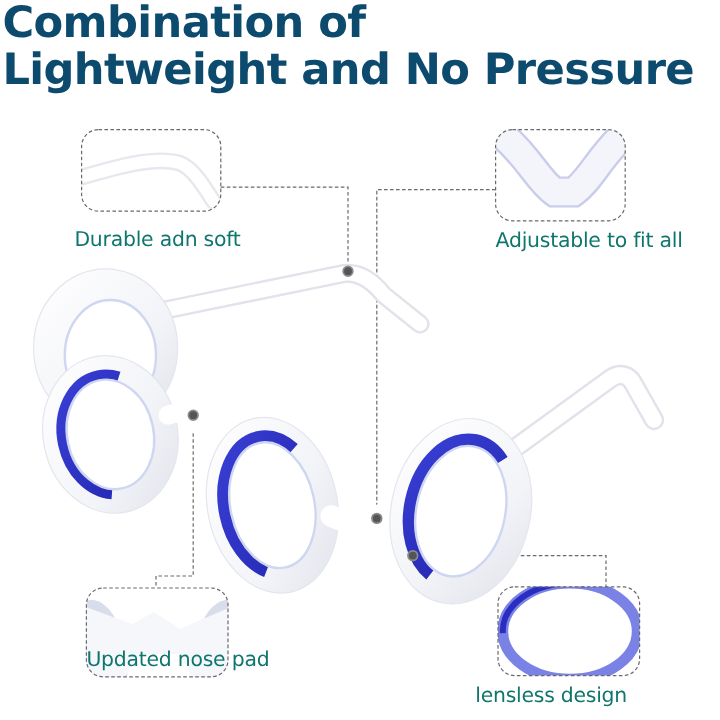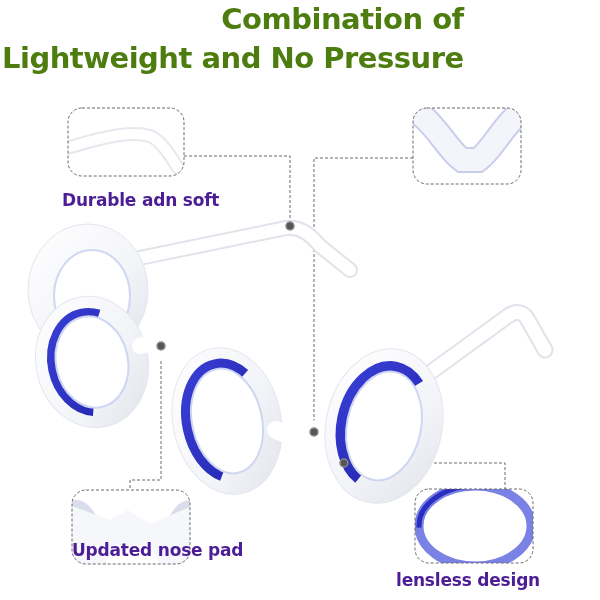--- a/index.html
+++ b/index.html
@@ -1,29 +1,28 @@
 <!DOCTYPE html>
 <html><head>
   <meta charset="utf-8">
   <style>
     html, body { margin: 0; padding: 0; background: #ffffff; }
     body { width: 600px; height: 600px; position: relative; overflow: hidden; font-family: "DejaVu Sans", sans-serif; }
     .title {
       position: absolute; left: 2px; top: 0px; margin: 0;
       font-family: "DejaVu Sans", sans-serif; font-weight: bold;
-      font-size: 29px; line-height: 39px; letter-spacing: -0.5px;
-      color: #4d7c0f;
-      text-align: right;
+      font-size: 36px; line-height: 39px; letter-spacing: -0.5px;
+      color: #0c4a6e;
     }
     .title span { display: block; }
     .art { position: absolute; left: 0; top: 0; width: 600px; height: 600px; }
     .caption {
       position: absolute; margin: 0;
-      font-family: "DejaVu Sans", sans-serif; font-weight: bold;
-      font-size: 17px; line-height: 20px; color: #4c1d95; letter-spacing: -0.2px;
+      font-family: "DejaVu Sans", sans-serif; font-weight: normal;
+      font-size: 17px; line-height: 20px; color: #0f766e; letter-spacing: -0.2px;
     }
     .caption span { display: block; white-space: nowrap; }
     .cap-durable { left: 62px; top: 190px; }
     .cap-adjust { left: 413px; top: 191px; }
     .cap-nose { left: 72px; top: 540px; }
     .cap-lensless { left: 396px; top: 570px; }
   </style>
 </head>
 <body>
 
@@ -134,19 +133,20 @@
     <circle cx="161" cy="346" r="4"></circle>
     <circle cx="314" cy="432" r="4"></circle>
     <circle cx="344" cy="463" r="4"></circle>
   </g>
 </svg>
 
 <p class="caption cap-durable">
   <span>Durable adn soft</span>
 </p>
 <p class="caption cap-adjust">
+  <span>Adjustable to fit all</span>
 </p>
 <p class="caption cap-nose">
   <span>Updated nose pad</span>
 </p>
 <p class="caption cap-lensless">
   <span>lensless design</span>
 </p>
 
 </body></html>

